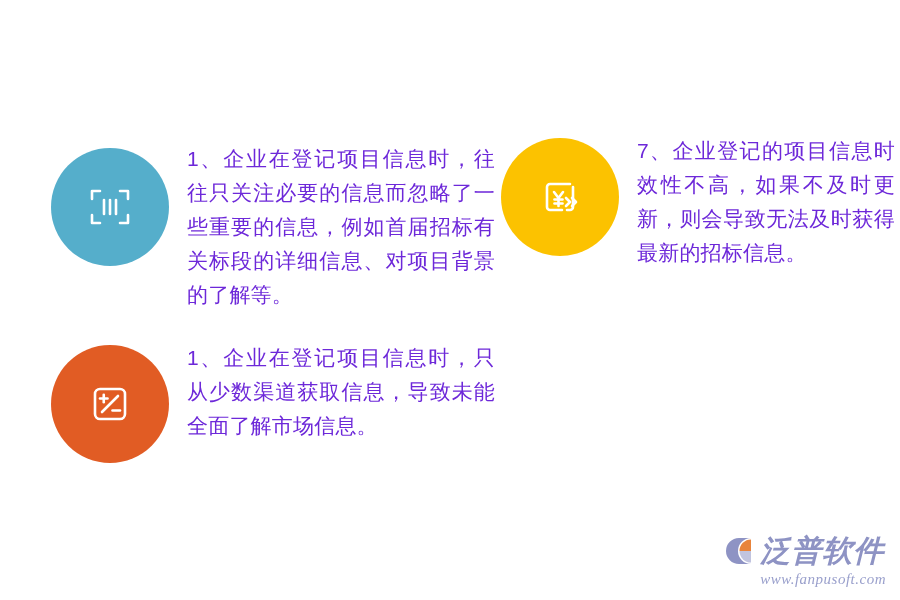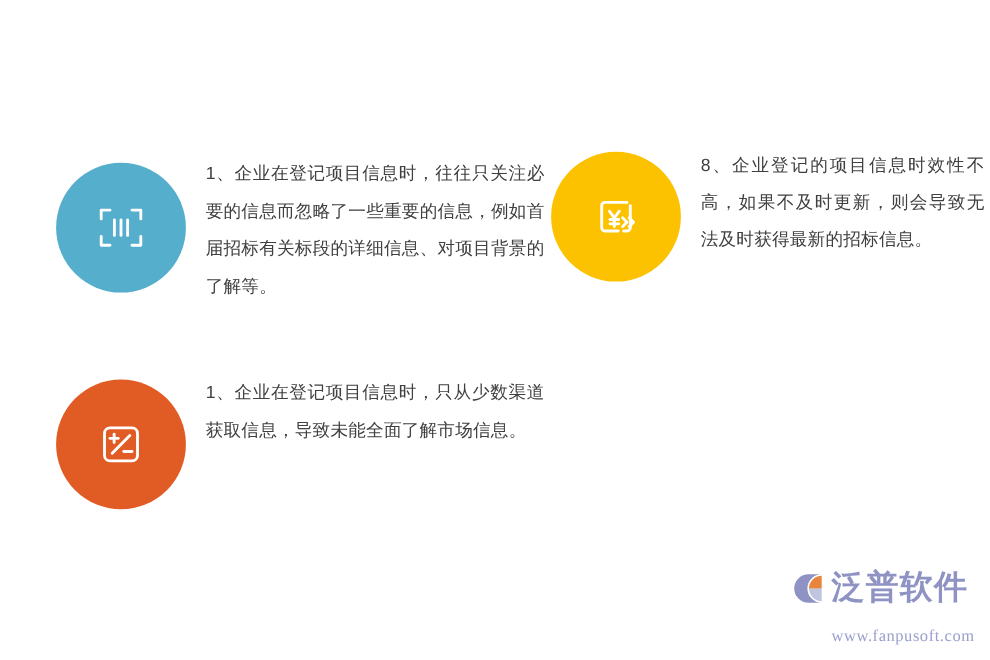--- a/index.html
+++ b/index.html
@@ -60,23 +60,23 @@
   .circle.teal   { background: #43afad; }
   .circle.orange { background: #e15c24; }
 
   .icon-svg {
     display: block;
   }
 
   .text {
     flex: 1 1 auto;
     padding-left: 12px;
-    font-size: 16px;
+    font-size: 21px;
     line-height: 34px;
-    color: #404040;
+    color: #6d28d9;
     letter-spacing: 0.2px;
     text-align: justify;
     font-weight: 500;
   }
 
   .item-1 .text { width: 288px; padding-top: 12px; }
   .item-2 .text { width: 288px; padding-top: 4px; }
   .item-3 .text { width: 268px; padding-top: 12px; }
   .item-4 .text { width: 268px; padding-top: 26px; }
 
@@ -86,41 +86,42 @@
   .item-4 .circle-wrap { padding-top: 30px; }
 
   
   .logo {
     position: absolute;
     right: 14px;
     bottom: 12px;
     display: flex;
     flex-direction: column;
     align-items: flex-start;
+    font-style: italic;
   }
   .logo-row {
     display: flex;
     align-items: center;
   }
   .logo-mark {
     margin-right: 4px;
   }
   .logo-name {
     font-size: 30px;
     font-weight: bold;
     color: #8e93c4;
     line-height: 1;
     letter-spacing: 1px;
     font-family: "DejaVu Sans", "Liberation Sans", sans-serif;
   }
   .logo-url {
     font-size: 15px;
     color: #9aa0cc;
     letter-spacing: 0.5px;
-    margin-top: 20px;
+    margin-top: 4px;
     margin-left: 38px;
     font-family: "Liberation Serif", serif;
   }
 </style>
 </head>
 <body>
 
 <div class="board">
 
   <div class="grid">
@@ -151,21 +152,21 @@
             <path d="M36 13 V33 a3 3 0 0 1-3 3 H30"></path>
             <path d="M17 18 L21.5 24 L26 18"></path>
             <path d="M17.5 25.5 H25.5"></path>
             <path d="M17.5 29.5 H25.5"></path>
             <path d="M21.5 24 V32"></path>
             <path d="M29 24 L33 28 L29 32"></path>
             <path d="M35 24 L39 28 L35 32"></path>
           </svg>
         </div>
       </div>
-      <div class="text">8、企业登记的项目信息时效性不高，如果不及时更新，则会导致无法及时获得最新的招标信息。</div>
+      <div class="text">7、企业登记的项目信息时效性不高，如果不及时更新，则会导致无法及时获得最新的招标信息。</div>
     </div>
 
     <div class="item item-4">
       <div class="circle-wrap">
         <div class="circle orange">
           <svg class="icon-svg" width="46" height="46" viewBox="0 0 46 46" fill="none" stroke="#ffffff" stroke-width="2.6" stroke-linecap="round" stroke-linejoin="round">
             <rect x="8" y="8" width="30" height="30" rx="5"></rect>
             <path d="M31 15 L15 31"></path>
             <path d="M13 17.5 H20.5"></path>
             <path d="M16.75 13.75 V21.25"></path>

